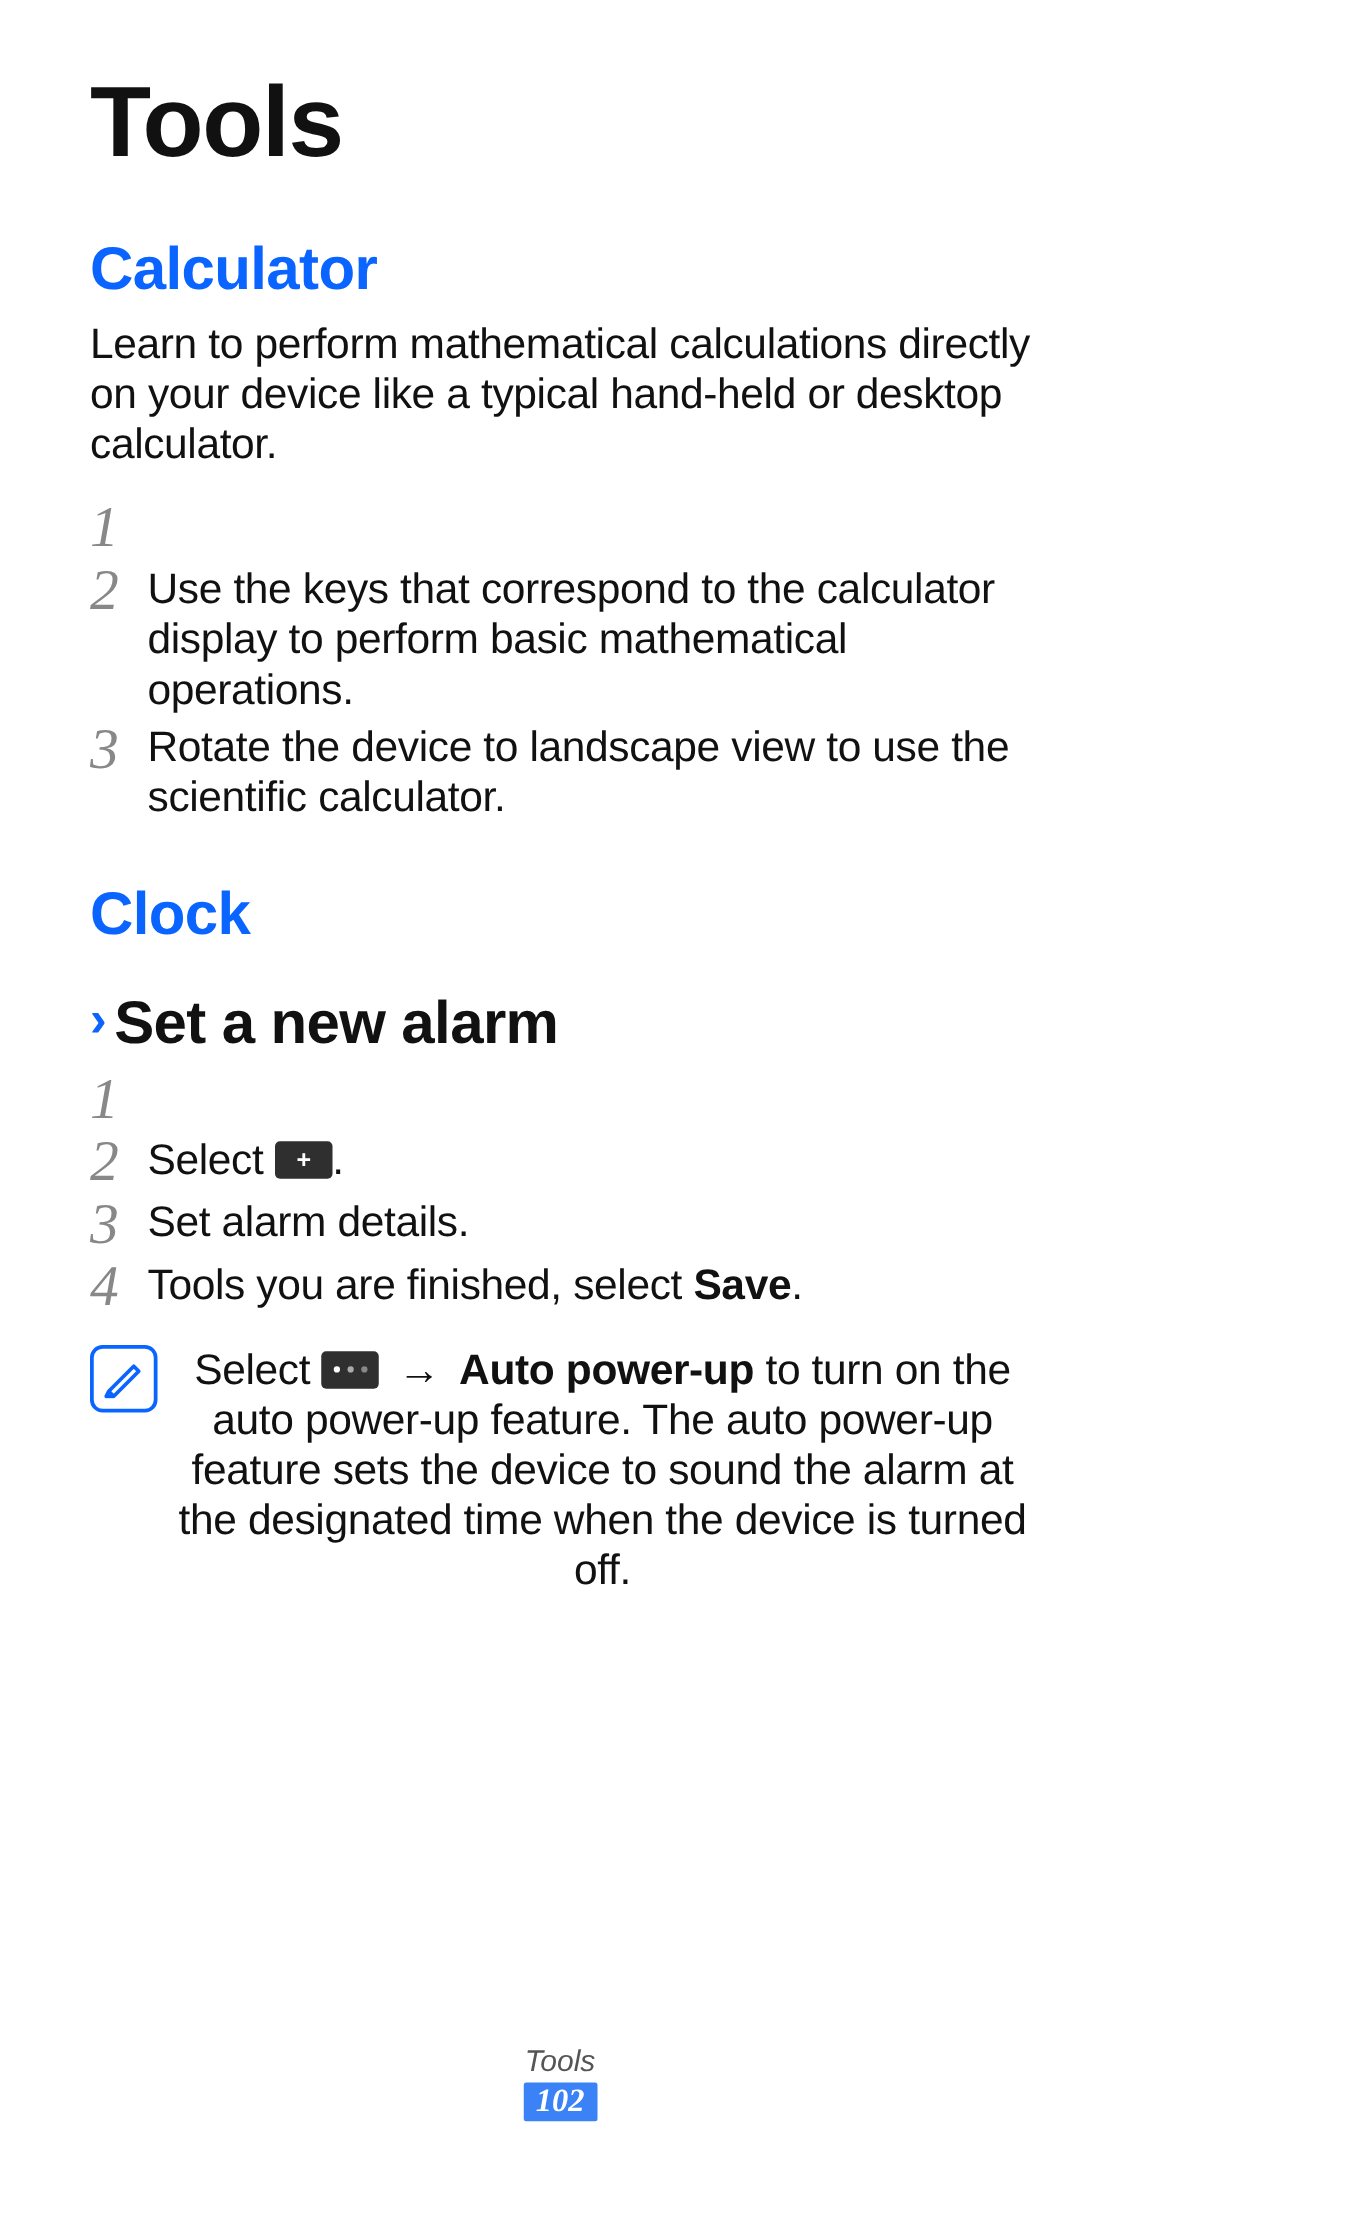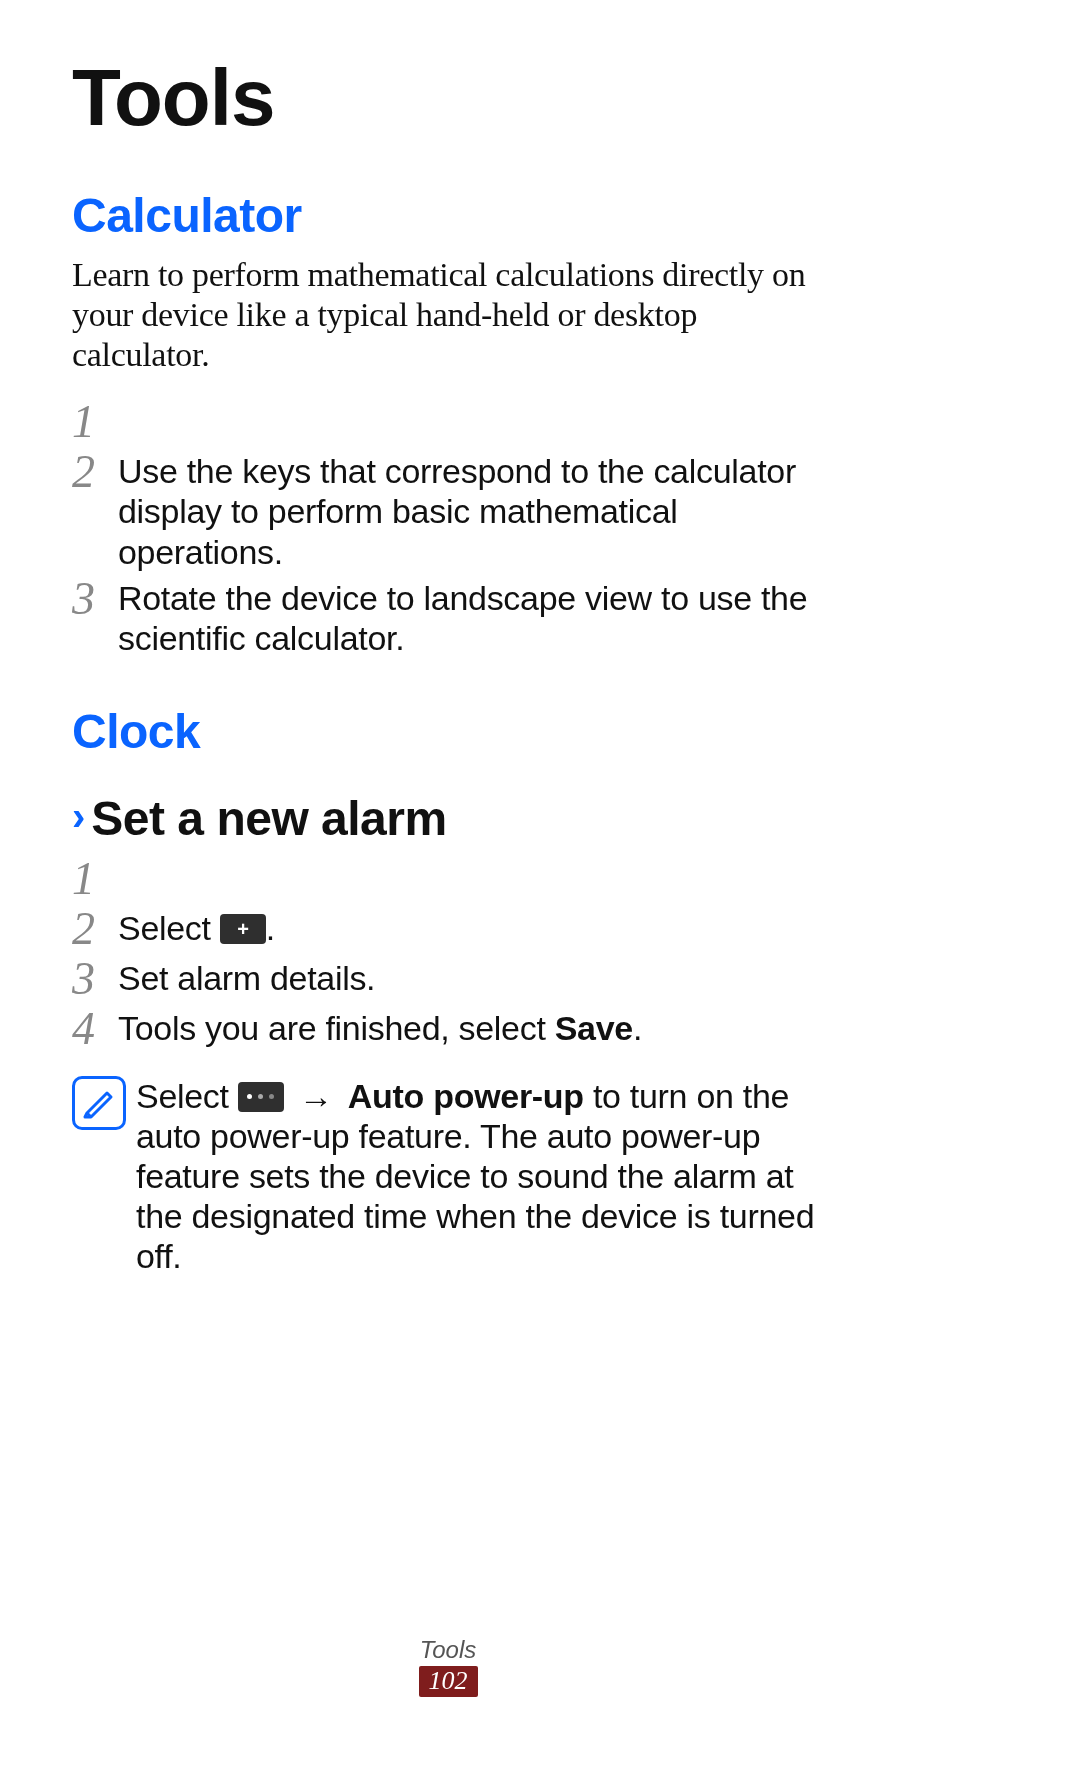--- a/index.html
+++ b/index.html
@@ -35,21 +35,20 @@
     letter-spacing: -0.5px;
   }
   .h2.clock {
     margin-top: 46px;
   }
   .body-text {
     font-size: 34px;
     line-height: 1.18;
     margin: 0 0 22px 0;
     letter-spacing: -0.3px;
-    font-family: Liberation Serif, serif;
   }
   .steps {
     margin: 0 0 20px 0;
   }
   .step {
     display: flex;
     align-items: flex-start;
     margin: 0 0 2px 0;
   }
   .step .num {
@@ -133,41 +132,42 @@
     align-items: center;
     justify-content: center;
   }
   .note-icon svg { display:block; }
   .note-text {
     font-size: 34px;
     line-height: 1.18;
     padding-top: 4px;
     padding-left: 10px;
     letter-spacing: -0.3px;
+    text-align: center;
   }
   .note-text .b { font-weight: 700; }
   .footer {
     position: absolute;
     left: 0; right: 0;
     bottom: 74px;
     text-align: center;
   }
   .footer .chapter {
     font-style: italic;
     font-size: 24px;
     color: #555;
     margin-bottom: 2px;
   }
   .footer .pagenum {
     display: inline-block;
-    background: #7f1d1d;
+    background: #3b82f6;
     color: #fff;
     font-style: italic;
     font-size: 26px;
-    font-weight: 400;
+    font-weight: 700;
     padding: 1px 10px;
     border-radius: 2px;
     line-height: 1.1;
     font-family: Georgia, "Times New Roman", serif;
   }
 </style>
 </head>
 <body>
 
 <div class="page">

